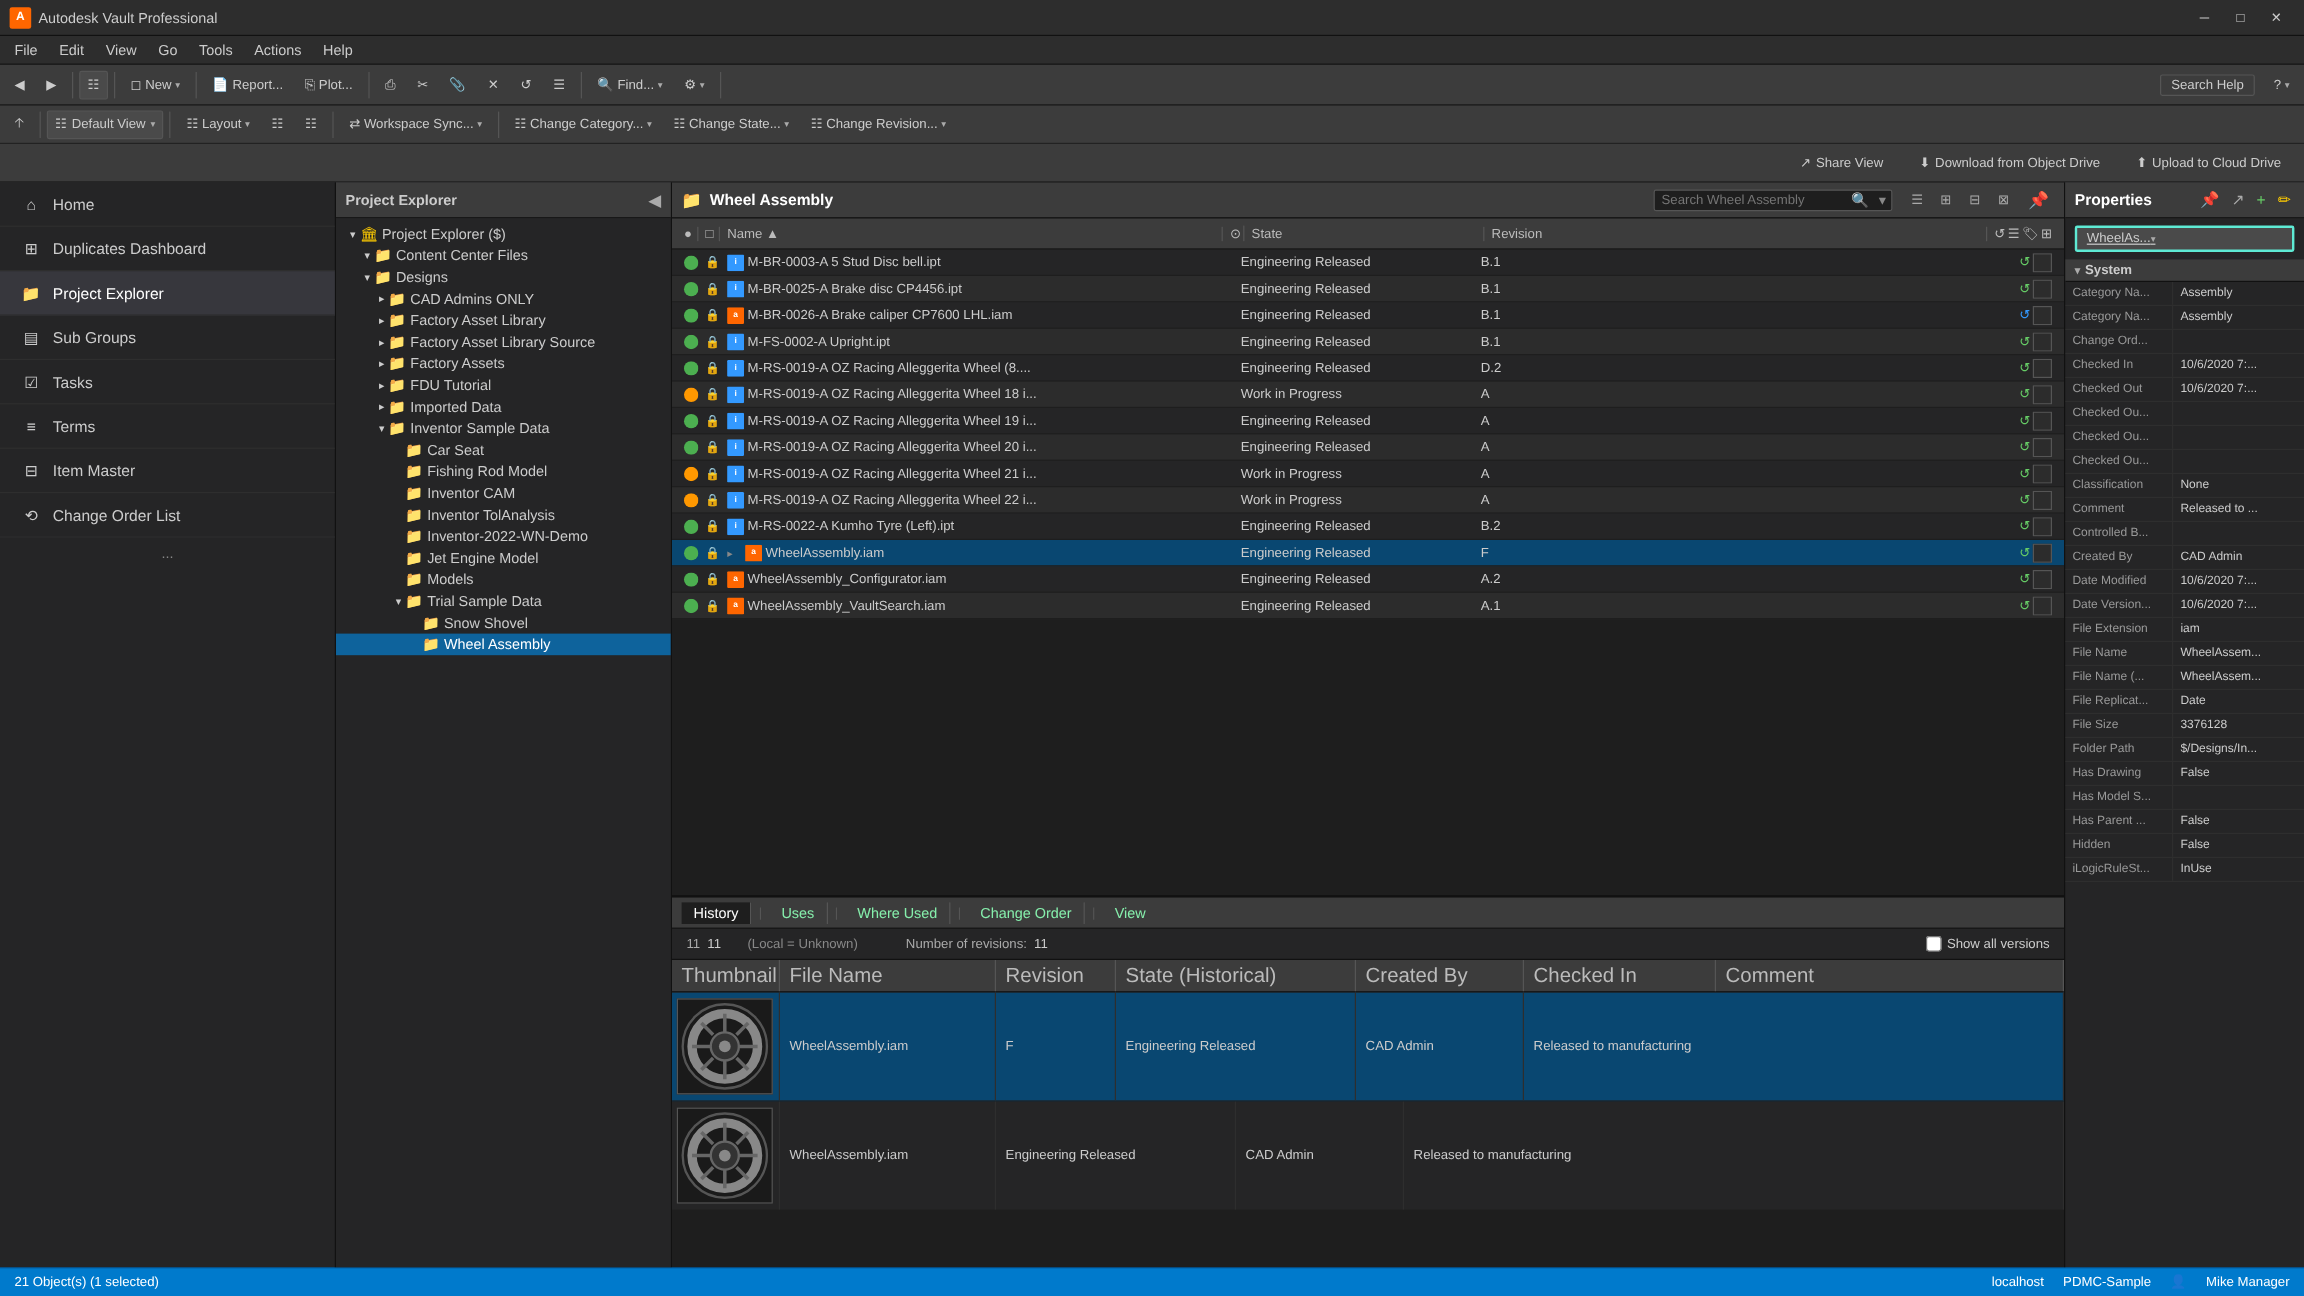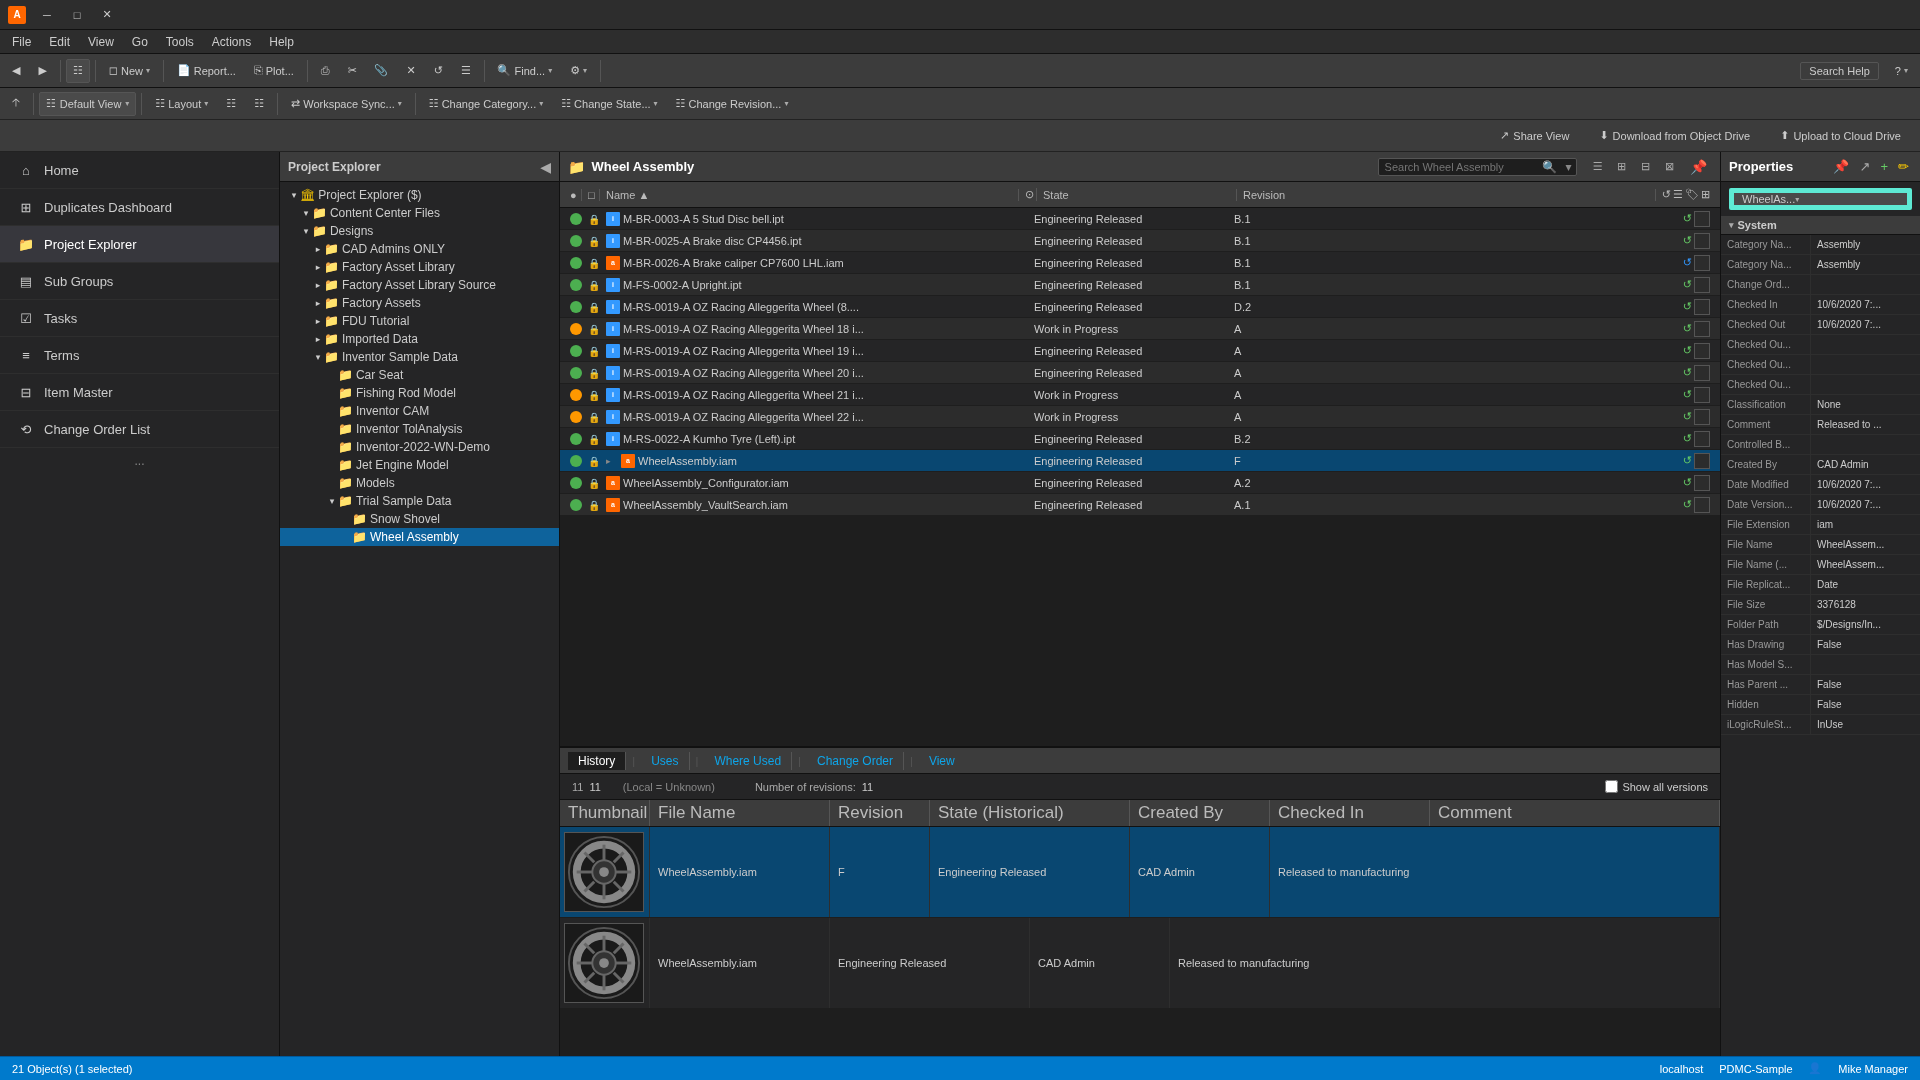--- a/index.html
+++ b/index.html
@@ -90,21 +90,21 @@
     .row-arrow { width: 12px; color: #888; font-size: 9px; }
     .refresh-icon { color: #66cc66; font-size: 11px; }
     .checkbox-cell { width: 16px; height: 16px; border: 1px solid #555; background: #2c2c2c; flex-shrink: 0; }
     .state-icon { width: 12px; height: 12px; border-radius: 50%; flex-shrink: 0; }
     .state-icon.released { background: #4caf50; }
     .state-icon.wip { background: #ff9800; }
 
     
     #bottom-panel { height: 310px; background: #1e1e1e; border-top: 2px solid #111; display: flex; flex-direction: column; flex-shrink: 0; }
     #bottom-tabs { background: #3c3c3c; height: 26px; display: flex; align-items: center; padding: 0 8px; gap: 4px; border-bottom: 1px solid #111; }
-    .bottom-tab { padding: 2px 10px; color: #0ea5e9; cursor: pointer; font-size: 12px; border-right: 1px solid #555; }
+    .bottom-tab { padding: 2px 10px; color: #86efac; cursor: pointer; font-size: 12px; border-right: 1px solid #555; }
     .bottom-tab:last-child { border-right: none; }
     .bottom-tab.active { color: #fff; background: #1e1e1e; }
     #bottom-content { flex: 1; overflow: hidden; display: flex; flex-direction: column; }
 
     
     #history-summary { padding: 6px 12px; background: #252526; border-bottom: 1px solid #111; display: flex; align-items: center; gap: 40px; }
     .history-stat { display: flex; gap: 6px; color: #ccc; font-size: 11px; justify-content: space-between; }
     .history-stat label { color: #aaa; }
     .show-all-btn { margin-left: auto; display: flex; align-items: center; gap: 4px; color: #ccc; font-size: 11px; cursor: pointer; }
     .show-all-btn input { cursor: pointer; }
@@ -134,21 +134,21 @@
     .thumb-img { width: 80px; height: 80px; background: #1a1a1a; border: 1px solid #555; display: flex; align-items: center; justify-content: center; overflow: hidden; }
 
     
     #right-panel { width: 200px; background: #252526; border-left: 1px solid #111; display: flex; flex-direction: column; flex-shrink: 0; }
     #right-panel-header { background: #3c3c3c; height: 30px; display: flex; align-items: center; padding: 0 8px; border-bottom: 1px solid #111; }
     .props-title { color: #fff; font-size: 13px; font-weight: bold; flex: 1; }
     .props-actions { display: flex; gap: 4px; }
     .props-action-btn { color: #aaa; cursor: pointer; font-size: 13px; padding: 0 3px; }
     .props-action-btn.green { color: #66cc66; }
     .props-action-btn.yellow { color: #ffcc00; }
-    #props-dropdown { background: #4a4a4a; border: 5px solid #5eead4; border-radius: 2px; padding: 2px 8px; color: #ccc; font-size: 11px; margin: 6px 8px; display: flex; align-items: center; cursor: pointer; height: 22px; }
+    #props-dropdown { background: #4a4a4a; border: 2px solid #5eead4; border-radius: 2px; padding: 2px 8px; color: #ccc; font-size: 11px; margin: 6px 8px; display: flex; align-items: center; cursor: pointer; height: 22px; text-decoration: underline; }
     #props-content { flex: 1; overflow-y: auto; }
     .props-section-header { background: #3c3c3c; padding: 3px 8px; color: #ccc; font-size: 11px; font-weight: bold; display: flex; align-items: center; gap: 4px; cursor: pointer; border-bottom: 1px solid #111; }
     .props-section-arrow { font-size: 9px; color: #aaa; }
     .prop-row { display: flex; border-bottom: 1px solid #2e2e2e; min-height: 20px; }
     .prop-key { width: 90px; padding: 2px 6px; color: #999; font-size: 10px; flex-shrink: 0; border-right: 1px solid #2e2e2e; display: flex; align-items: center; overflow: hidden; text-overflow: ellipsis; white-space: nowrap; }
     .prop-val { flex: 1; padding: 2px 6px; color: #ccc; font-size: 10px; display: flex; align-items: center; overflow: hidden; text-overflow: ellipsis; white-space: nowrap; }
 
     
     #status-bar { background: #007acc; height: 24px; display: flex; align-items: center; padding: 0 12px; gap: 16px; color: white; font-size: 11px; border-top: 1px solid #005a9e; }
     #status-bar .status-right { margin-left: auto; display: flex; align-items: center; gap: 16px; }
@@ -159,20 +159,21 @@
     ::-webkit-scrollbar-thumb { background: #555; border-radius: 2px; }
 
     
     .wheel-svg { width: 78px; height: 78px; }
   </style>
 </head>
 <body>
 
 <div id="title-bar">
   <div class="app-icon">A</div>
+  <span class="title">Autodesk Vault Professional</span>
   <div class="win-controls">
     <div class="win-btn">─</div>
     <div class="win-btn">□</div>
     <div class="win-btn close">✕</div>
   </div>
 </div>
 
 <div id="menu-bar">
     <div class="menu-item">File</div>
     <div class="menu-item">Edit</div>

